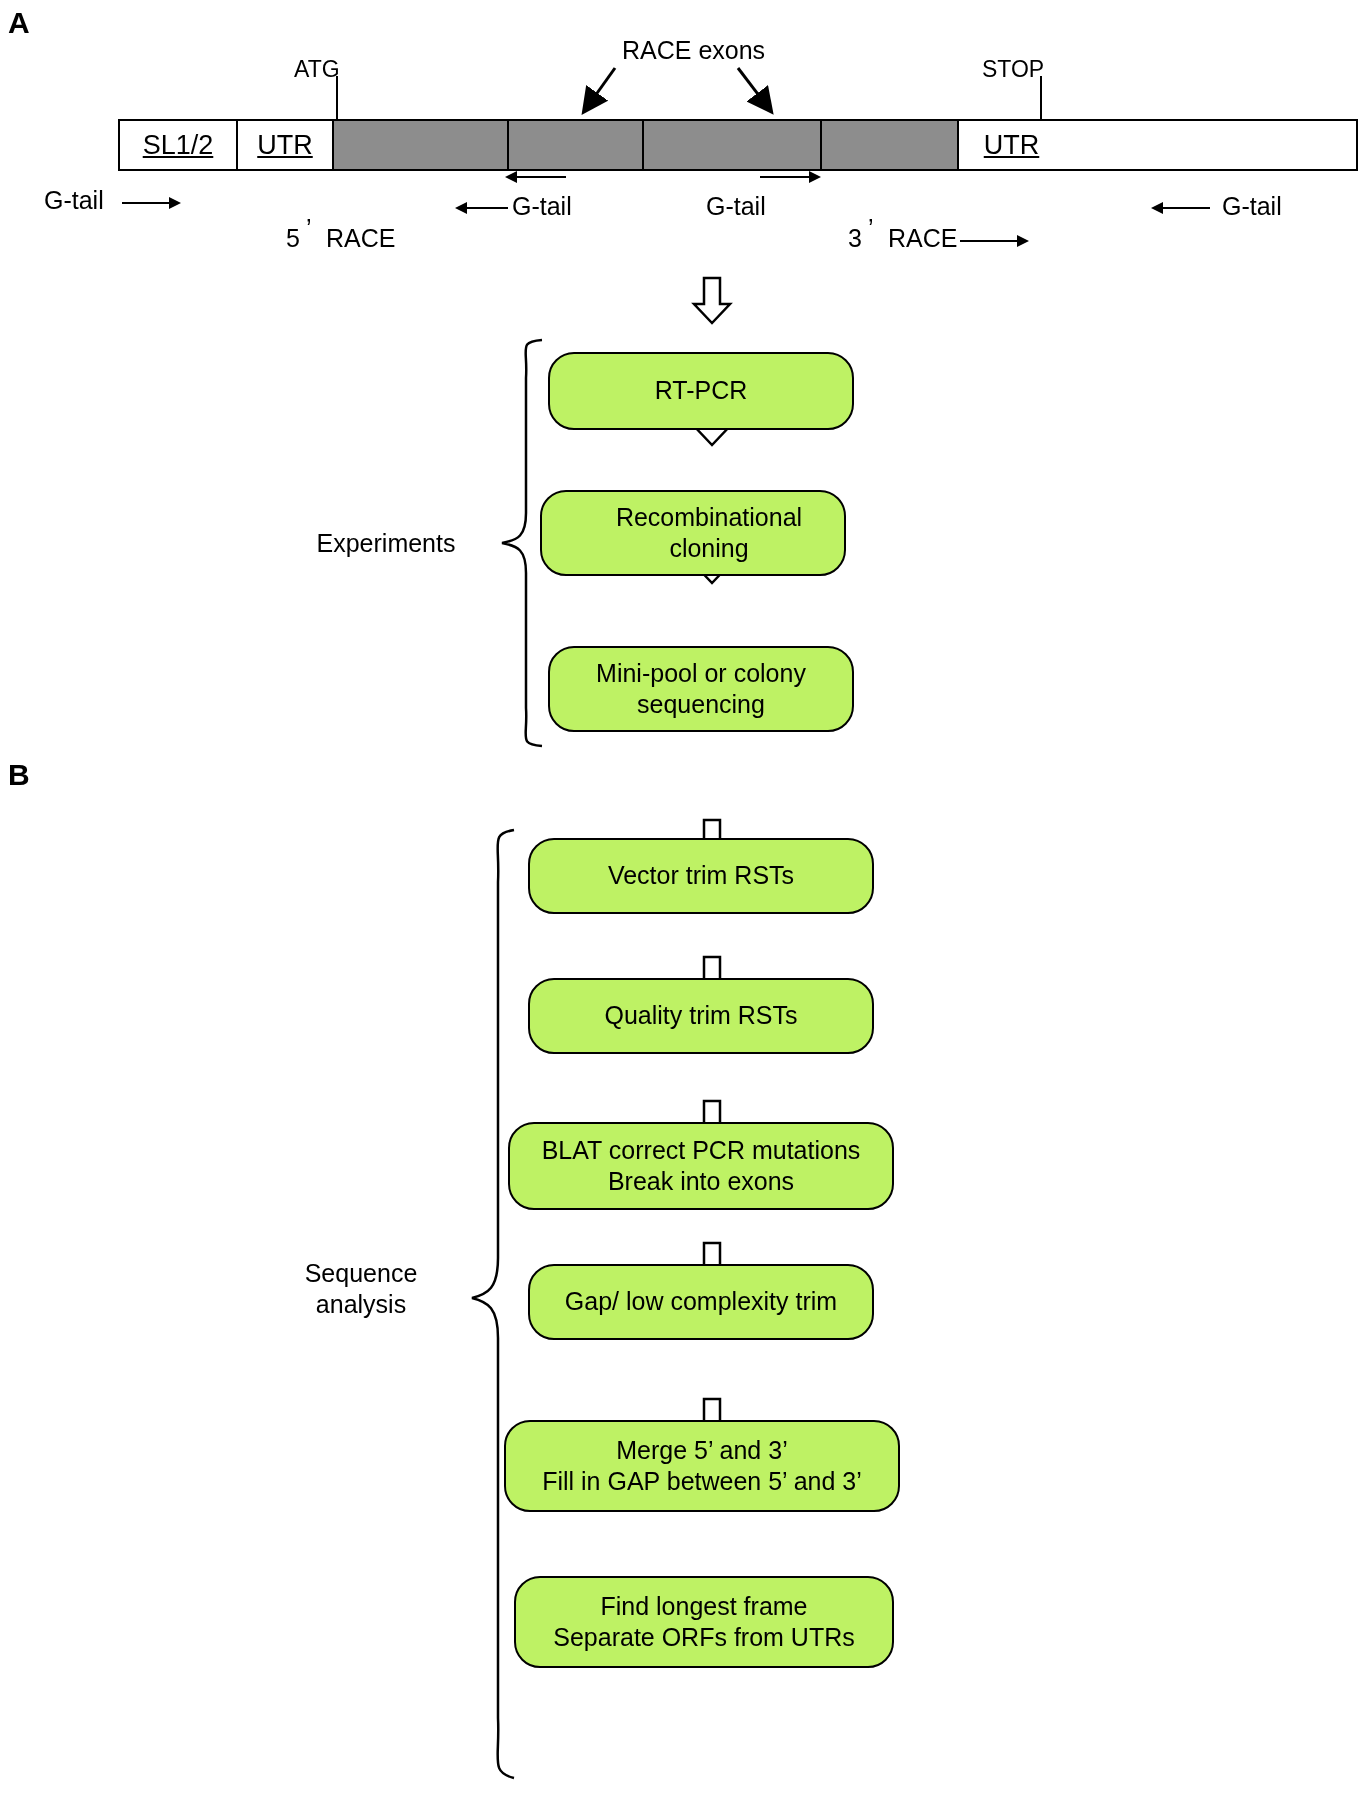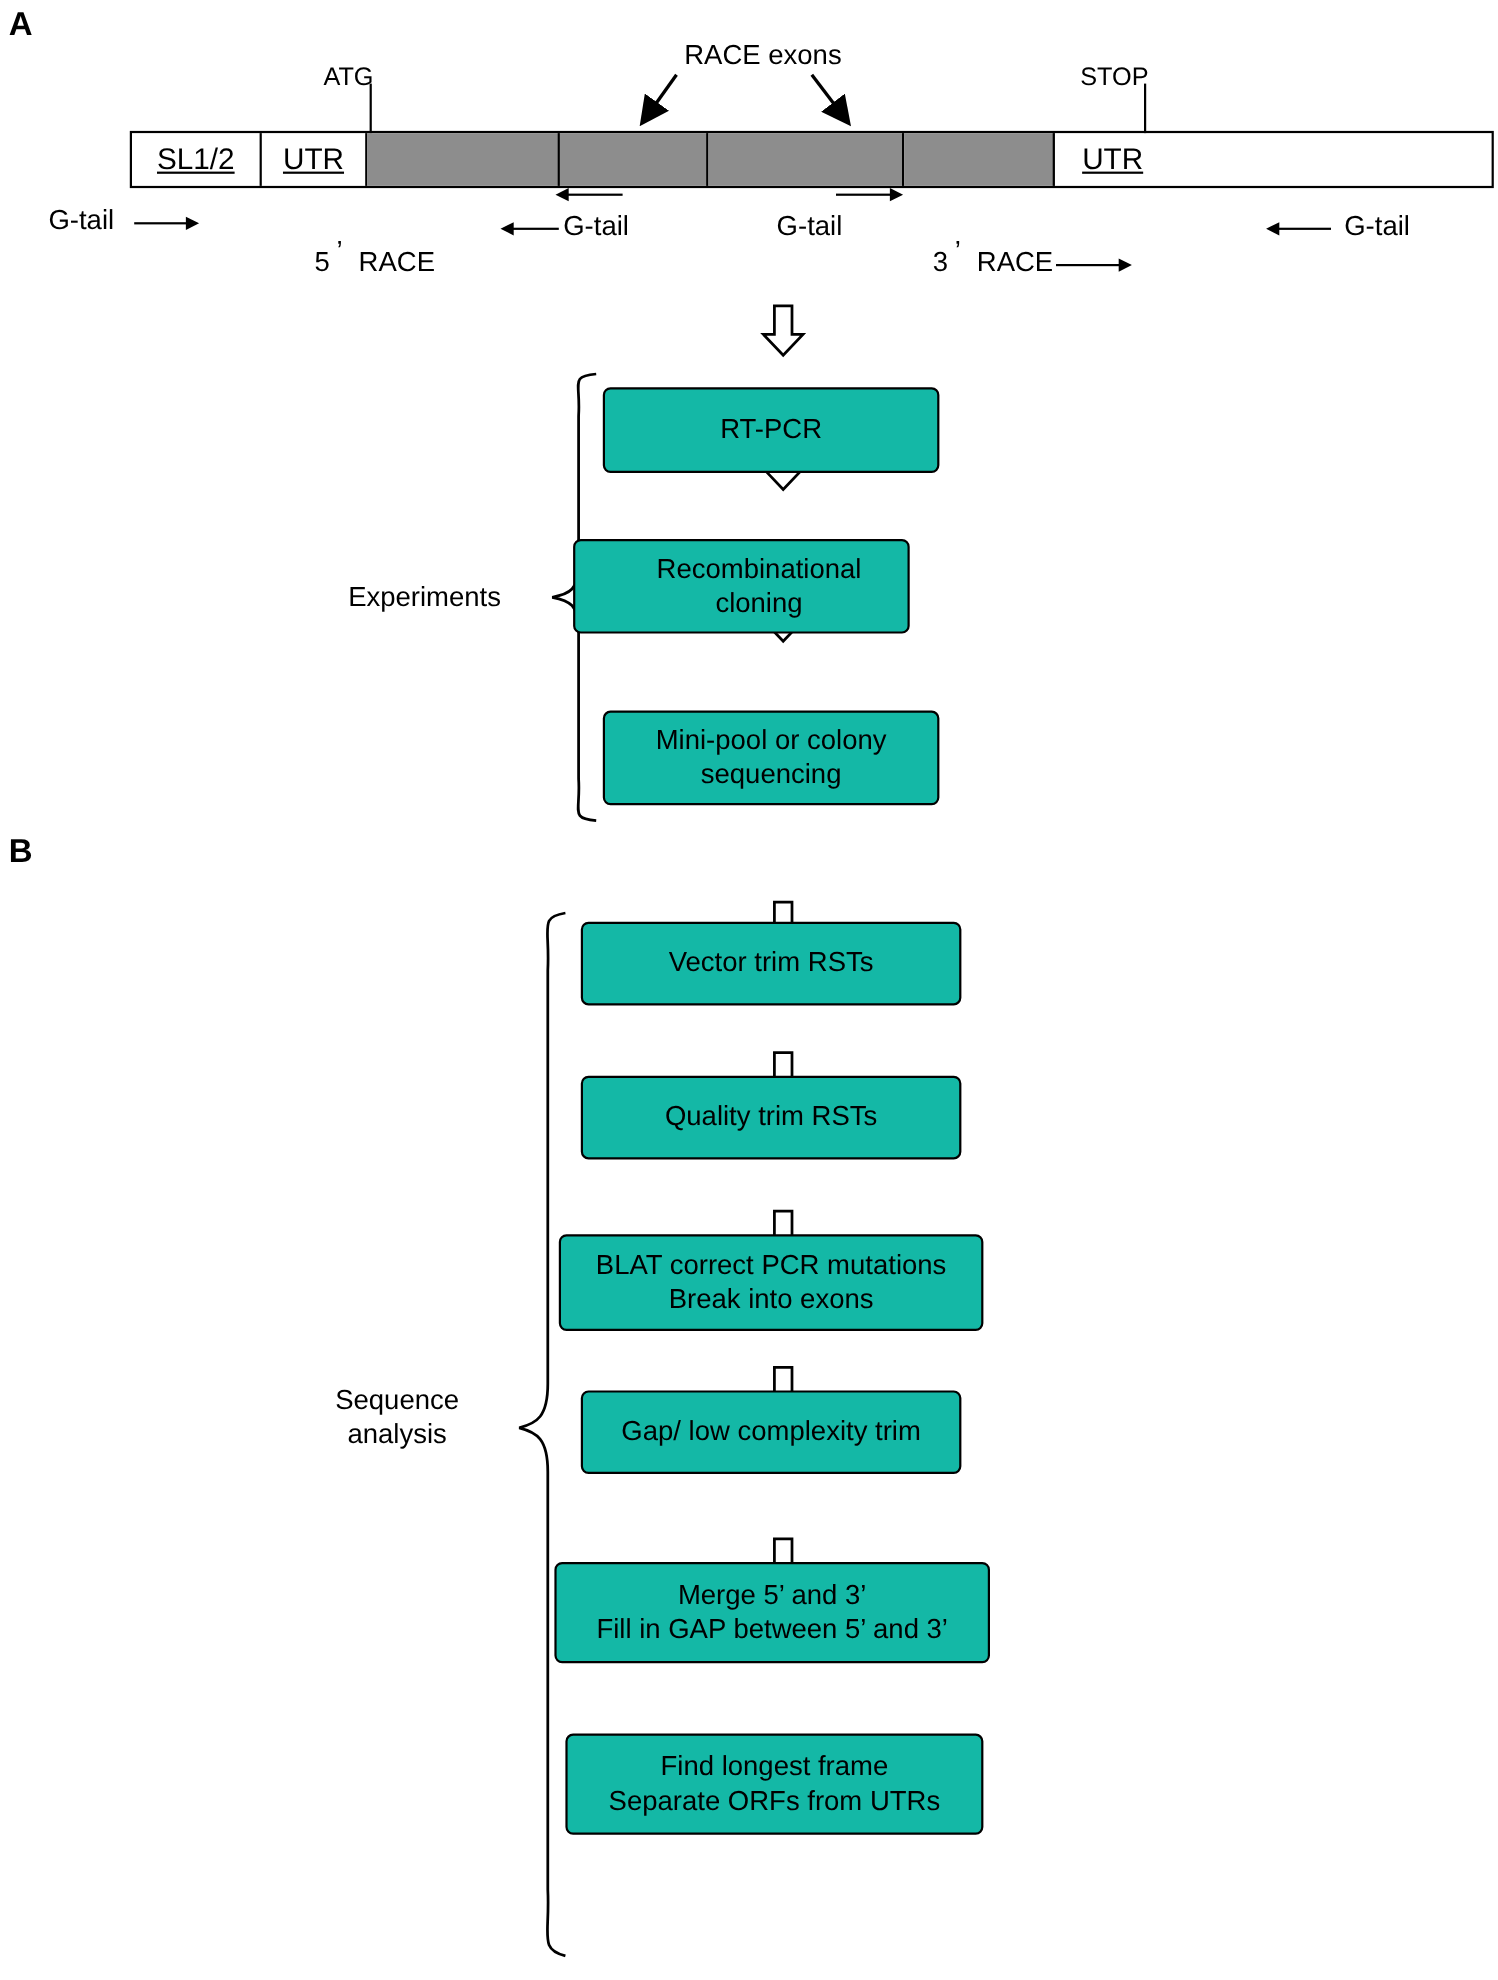--- a/index.html
+++ b/index.html
@@ -87,22 +87,22 @@
   
   .diag {
     position: absolute;
   }
 
   
   .box {
     position: absolute;
     box-sizing: border-box;
     border: 2px solid #000;
-    border-radius: 7px;
-    background: #14b8a6;
+    border-radius: 26px;
+    background: #bef264;
     display: flex;
     align-items: center;
     justify-content: center;
     text-align: center;
     font-size: 25px;
     line-height: 1.25;
     white-space: pre-line;
   }
   .fatarrow {
     position: absolute;
@@ -201,21 +201,21 @@
 <svg class="fatarrow" style="left:692px; top:1399px;" width="40" height="48">
   <path d="M12,0 L28,0 L28,28 L38,28 L20,47 L2,28 L12,28 Z" fill="#fff" stroke="#000" stroke-width="2.5"></path>
 </svg>
 
 <svg style="position:absolute; left:498px; top:338px;" width="46" height="410">
   <path d="M44,2 C20,4 30,10 28,40 L28,175 C28,198 20,202 4,205 C20,208 28,212 28,235 L28,370 C30,400 20,406 44,408" fill="none" stroke="#000" stroke-width="2.5"></path>
 </svg>
 <div class="brace-label" style="left:286px; top:528px; width:200px;">Experiments</div>
 
 <div class="box" style="left:548px; top:352px; width:306px; height:78px;">RT-PCR</div>
-<div class="box" style="left:521px; top:490px; width:306px; height:86px;padding-left:32px;">Recombinational
+<div class="box" style="left:540px; top:490px; width:306px; height:86px;padding-left:32px;">Recombinational
 cloning</div>
 <div class="box" style="left:548px; top:646px; width:306px; height:86px;">Mini-pool or colony
 sequencing</div>
 
 <svg style="position:absolute; left:468px; top:828px;" width="48" height="952">
   <path d="M46,2 C22,6 32,14 30,54 L30,430 C30,460 20,466 4,470 C20,474 30,480 30,510 L30,890 C32,932 22,944 46,950" fill="none" stroke="#000" stroke-width="2.5"></path>
 </svg>
 <div class="brace-label" style="left:256px; top:1258px; width:210px;">Sequence
 analysis</div>
 

